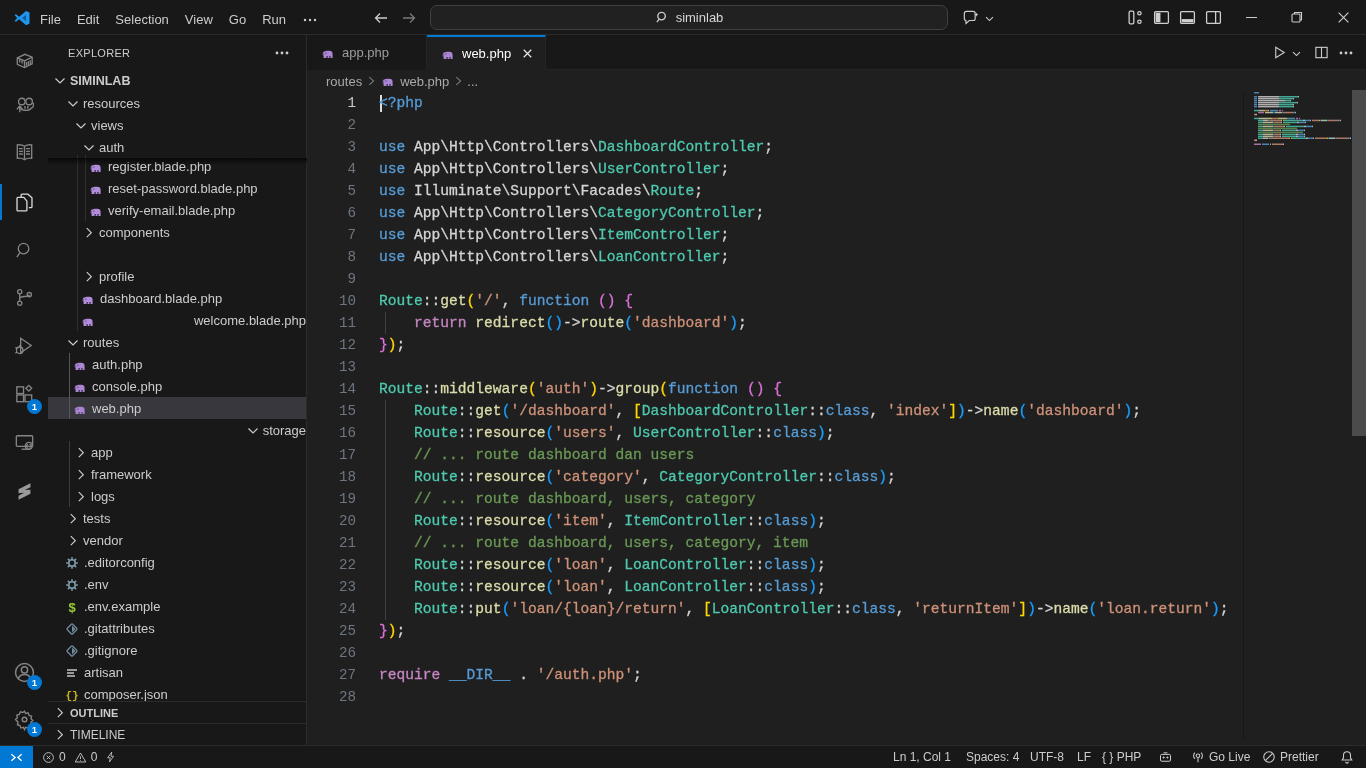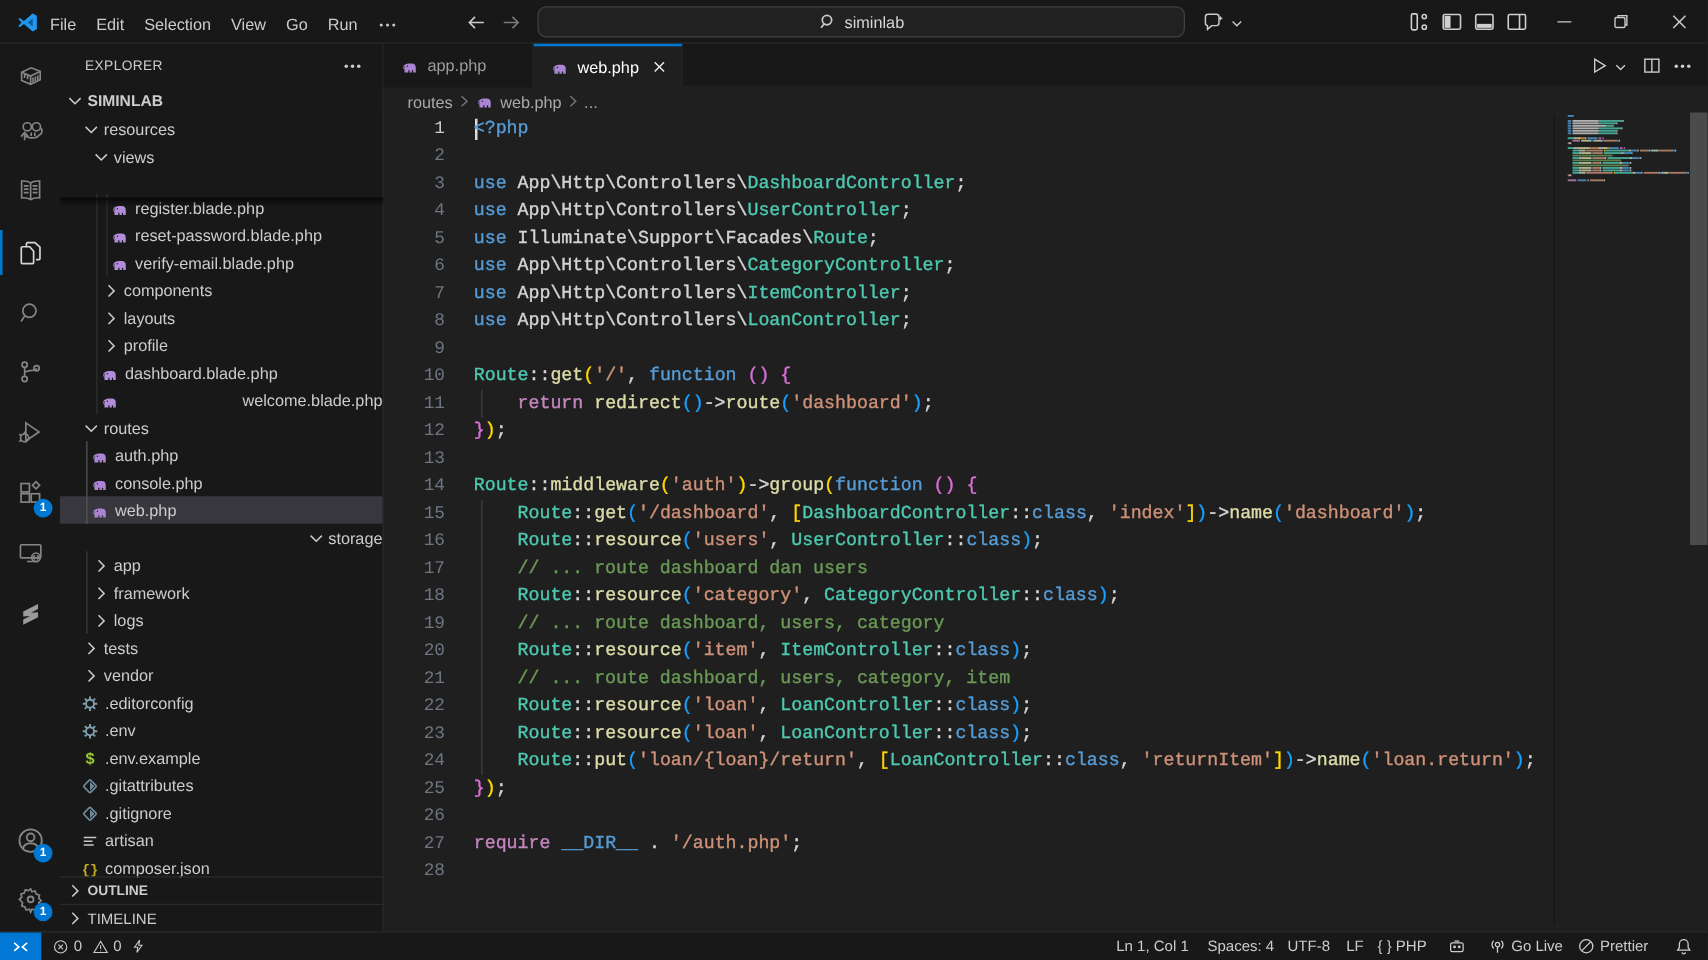--- a/index.html
+++ b/index.html
@@ -248,20 +248,26 @@
           <path d="M3.5 5.5 L8 10 L12.5 5.5" fill="none" stroke="#cccccc" stroke-width="1.2"></path>
         </svg></span>
       <span>resources</span>
     </div>
 <div class="row" style="top:79px;">
       <span class="cv" style="margin-left:25px"><svg class="i16" viewBox="0 0 16 16">
           <path d="M3.5 5.5 L8 10 L12.5 5.5" fill="none" stroke="#cccccc" stroke-width="1.2"></path>
         </svg></span>
       <span>views</span>
     </div>
+<div class="row" style="top:101px;">
+      <span class="cv" style="margin-left:33px"><svg class="i16" viewBox="0 0 16 16">
+          <path d="M3.5 5.5 L8 10 L12.5 5.5" fill="none" stroke="#cccccc" stroke-width="1.2"></path>
+        </svg></span>
+      <span>auth</span>
+    </div>
 <div class="row" style="top:120px;">
       <span class="fi" style="margin-left:40px"><svg class="i16" viewBox="0 0 16 16">
           <path fill="#B28CDB" d="M3.6 13 v-3.8 q0-3.4 3.5-3.4 h2.2 q3.3 0 3.3 3.3 V13 h-2.1 v-1.9 h-1 V13 h-1.9 v-1.9 h-1 V13 Z"></path>
           <path fill="#B28CDB" d="M4.6 6.3 Q2.6 6.6 2.6 8.8 q0 1.8 1 2.2 l0 -1.2 q-0.5-0.4-0.3-1.3 q0.2-1 1.3-1.2 Z"></path>
           <circle cx="5.9" cy="8" r="0.55" fill="#1f1f1f"></circle>
         </svg></span>
       <span>register.blade.php</span>
     </div>
 <div class="row" style="top:142px;">
       <span class="fi" style="margin-left:40px"><svg class="i16" viewBox="0 0 16 16">
@@ -277,26 +283,20 @@
           <path fill="#B28CDB" d="M4.6 6.3 Q2.6 6.6 2.6 8.8 q0 1.8 1 2.2 l0 -1.2 q-0.5-0.4-0.3-1.3 q0.2-1 1.3-1.2 Z"></path>
           <circle cx="5.9" cy="8" r="0.55" fill="#1f1f1f"></circle>
         </svg></span>
       <span>verify-email.blade.php</span>
     </div>
 <div class="row" style="top:186px;">
       <span class="cv" style="margin-left:33px"><svg class="i16" viewBox="0 0 16 16">
           <path d="M5.8 3.2 L10.3 7.7 L5.8 12.2" fill="none" stroke="#cccccc" stroke-width="1.2"></path>
         </svg></span>
       <span>components</span>
-    </div>
-<div class="row" style="top:208px;">
-      <span class="cv" style="margin-left:33px"><svg class="i16" viewBox="0 0 16 16">
-          <path d="M5.8 3.2 L10.3 7.7 L5.8 12.2" fill="none" stroke="#cccccc" stroke-width="1.2"></path>
-        </svg></span>
-      <span>layouts</span>
     </div>
 <div class="row" style="top:230px;">
       <span class="cv" style="margin-left:33px"><svg class="i16" viewBox="0 0 16 16">
           <path d="M5.8 3.2 L10.3 7.7 L5.8 12.2" fill="none" stroke="#cccccc" stroke-width="1.2"></path>
         </svg></span>
       <span>profile</span>
     </div>
 <div class="row" style="top:252px;">
       <span class="fi" style="margin-left:32px"><svg class="i16" viewBox="0 0 16 16">
           <path fill="#B28CDB" d="M3.6 13 v-3.8 q0-3.4 3.5-3.4 h2.2 q3.3 0 3.3 3.3 V13 h-2.1 v-1.9 h-1 V13 h-1.9 v-1.9 h-1 V13 Z"></path>

